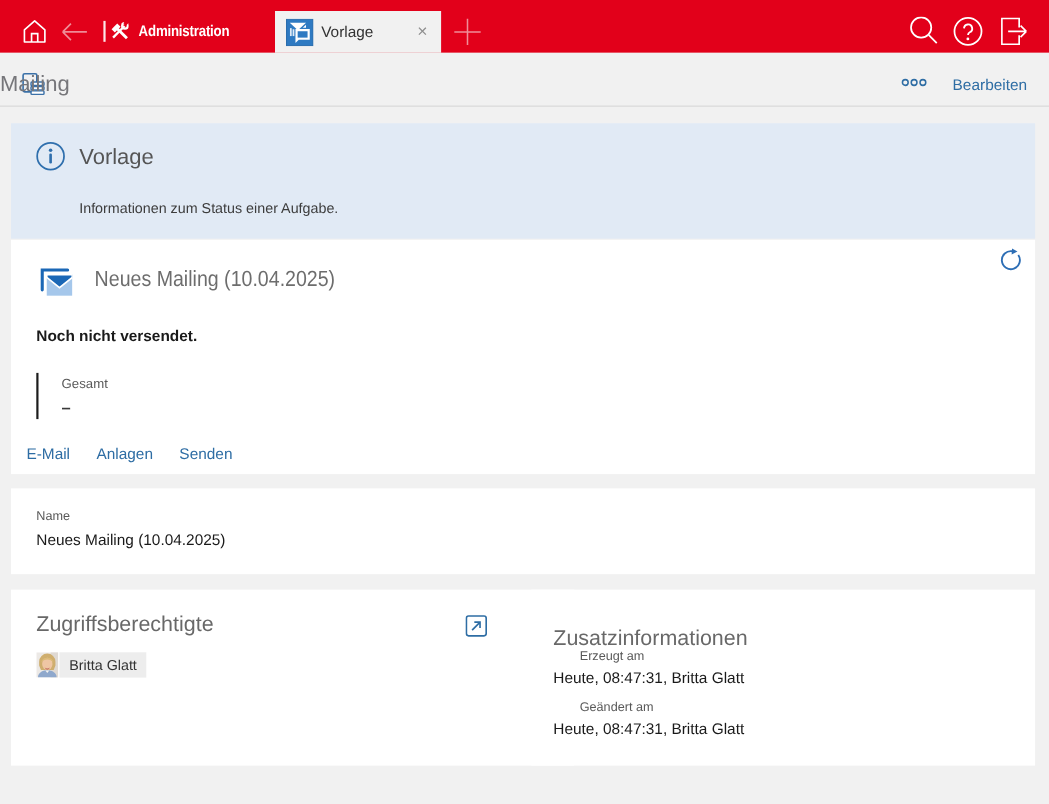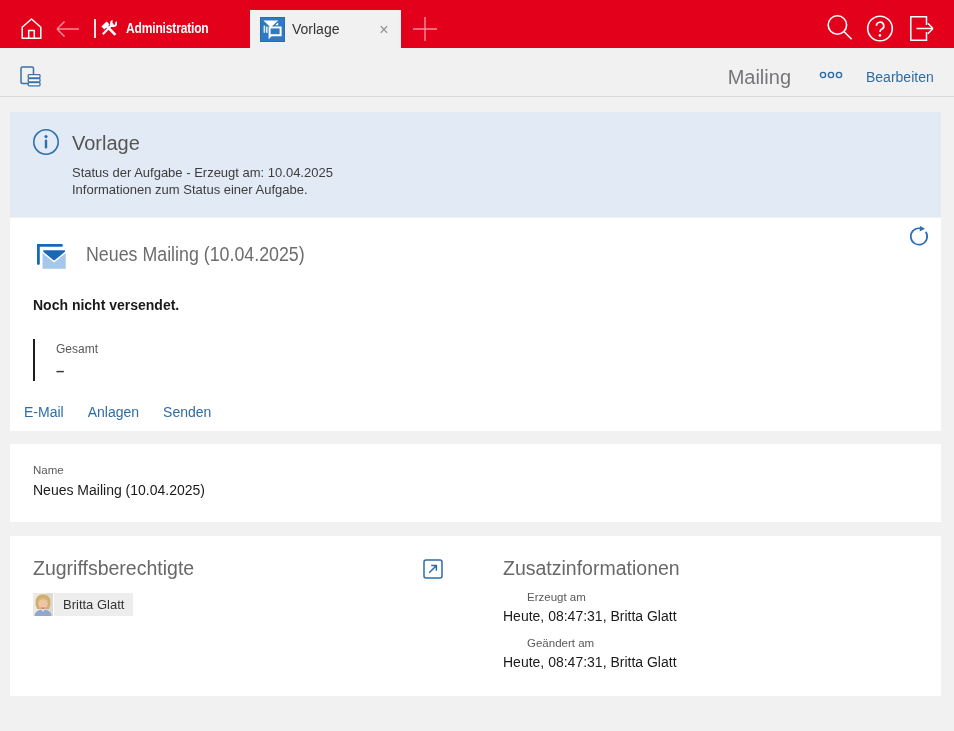--- a/index.html
+++ b/index.html
@@ -40,21 +40,21 @@
     color:#8f8f8f; font-size:16px; line-height:18px; text-align:center;
     font-weight:400; cursor:default;
   }
 
   
   .toolbar {
     position:absolute; left:0; top:48px; width:954px; height:49px;
     background:#f1f1f1; border-bottom:1px solid #d8d8d8;
   }
   .toolbar .title {
-    position:absolute; left:0; top:18px; width:791px; text-align:right;
+    position:absolute; left:0; top:18px; width:791px; text-align:left;
     font-size:20px; color:#76767a; line-height:22px;
   }
   .toolbar .edit-link {
     position:absolute; left:866px; top:21px; font-size:14px; color:#2e6da4;
     line-height:17px; white-space:nowrap;
   }
 
   
   .info-panel {
     position:absolute; left:10px; top:112px; width:931px; height:105px;
@@ -123,21 +123,21 @@
     background:#fff;
   }
   .card-right {
     position:absolute; left:483px; top:536px; width:458px; height:160px;
     background:#fff;
   }
   .card-h {
     position:absolute; left:23px; top:20px; font-size:19.5px; color:#686868;
     line-height:24px; white-space:nowrap;
   }
-  .card-right .card-h { left:20px; }
+  .card-right .card-h { left:20px;margin-top:12px; }
   .cl-openlink { position:absolute; left:413px; top:23px; width:20px; height:20px; cursor:pointer; }
   .chip {
     position:absolute; left:23px; top:57px; height:23px; display:flex; align-items:stretch;text-align:center;
   }
   .chip .chip-avatar { width:20px; height:23px; margin-right:1px; }
   .chip .chip-label {
     background:#ededed; font-size:13px; color:#333; line-height:23px;
     padding:0 9px; white-space:nowrap;
   }
   .kv-label { position:absolute; left:20px; font-size:11.5px; color:#595959; line-height:13px;margin-left:24px; }
@@ -243,21 +243,20 @@
 
 <div class="info-panel">
   <div class="ip-icon abs">
     <svg width="28" height="28" viewBox="0 0 28 28">
       <circle cx="14" cy="14" r="12.2" fill="none" stroke="#2f6fad" stroke-width="1.6"></circle>
       <circle cx="14" cy="8.6" r="1.6" fill="#2f6fad"></circle>
       <rect x="12.8" y="11.6" width="2.4" height="9" rx="1.1" fill="#2f6fad"></rect>
     </svg>
   </div>
   <div class="ip-heading">Vorlage</div>
-  <div class="ip-line1">Status der Aufgabe - Erzeugt am: 10.04.2025</div>
   <div class="ip-line2">Informationen zum Status einer Aufgabe.</div>
 </div>
 
 <div class="main-card">
   <div class="mc-mail-icon">
     <svg width="30" height="26" viewBox="0 0 30 26">
       <path d="M2.4 20.5 V2.4 H25.5" fill="none" stroke="#1a67b6" stroke-width="2.8" stroke-linecap="round"></path>
       <rect x="6.5" y="6.6" width="23.2" height="19.2" fill="#a5c7eb"></rect>
       <path d="M6.5 6.6 H29.7 V9.2 L18.1 18.6 L6.5 9.2 Z" fill="#1a67b6" stroke="#ffffff" stroke-width="1.5"></path>
     </svg>

